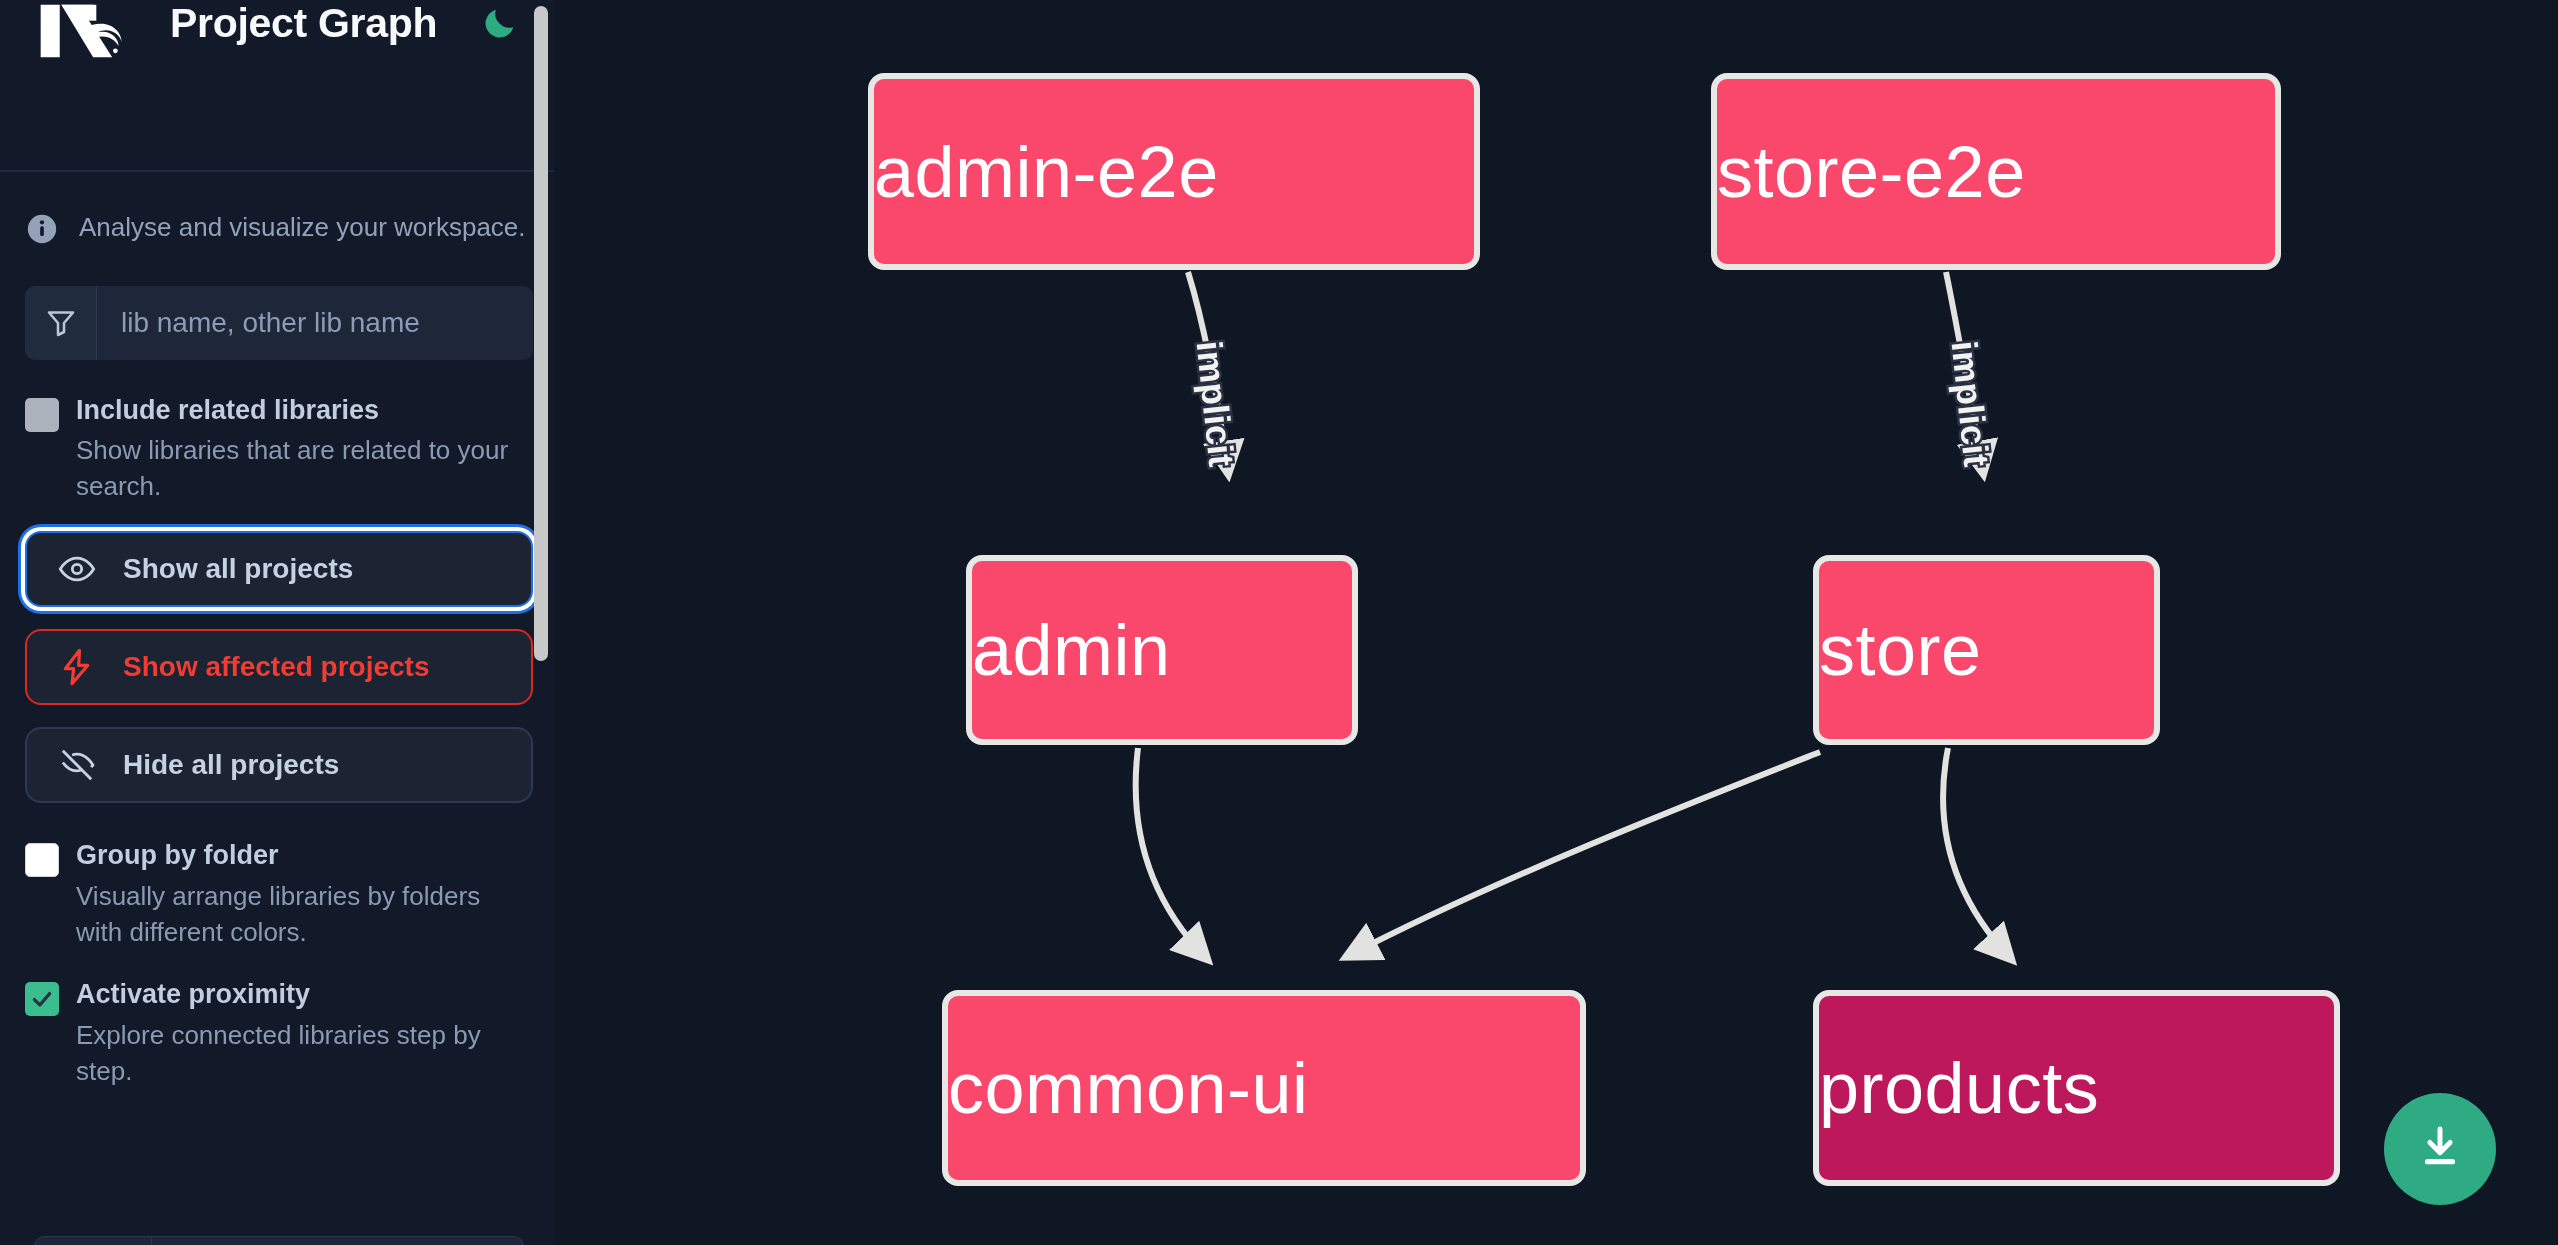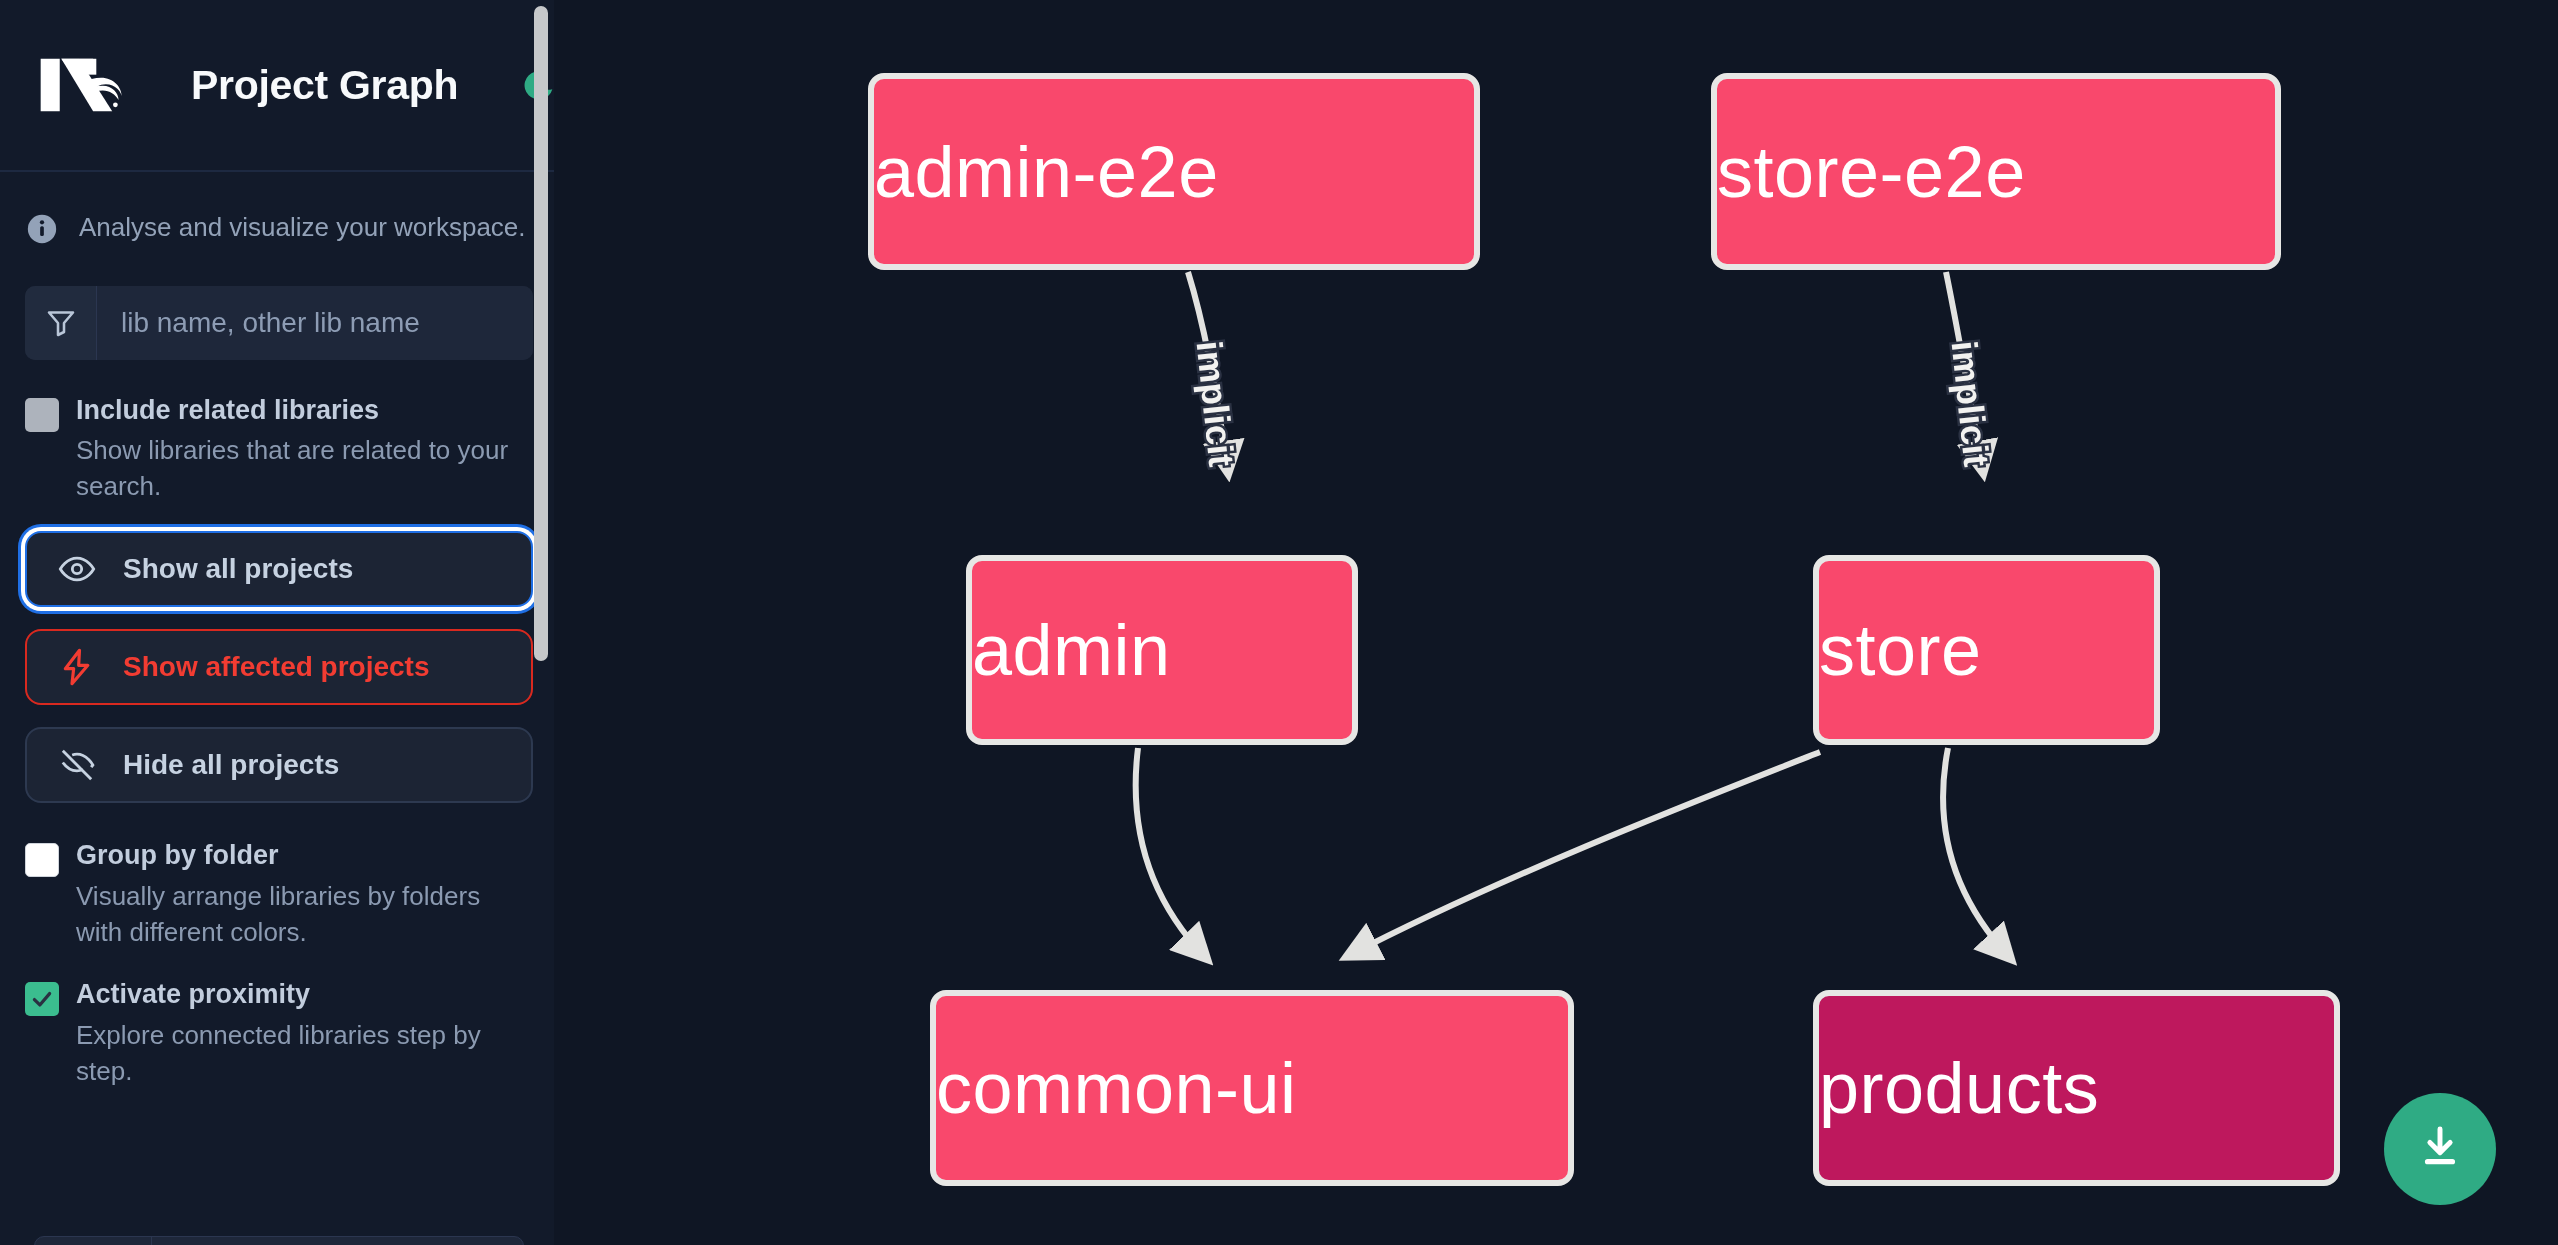--- a/index.html
+++ b/index.html
@@ -27,24 +27,22 @@
     width: 558px;
     height: 1245px;
     background: #121a2a;
     flex: 0 0 558px;
     overflow: hidden;
   }
 
   .sidebar-header {
     height: 172px;
     display: flex;
-    align-items: center;
     padding: 0 34px;
     border-bottom: 2px solid #1d2941;
-    gap: 21px;
   }
 
   .nx-logo {
     width: 96px;
     height: 62px;
     flex: 0 0 96px;
     margin-right: 40px;
   }
 
   .app-title {
@@ -432,21 +430,21 @@
     </div>
 
     <div class="node pink" style="left:408px;top:555px;width:392px;height:190px;">
       <span>admin</span>
     </div>
 
     <div class="node pink" style="left:1255px;top:555px;width:347px;height:190px;">
       <span>store</span>
     </div>
 
-    <div class="node pink" style="left:372px;top:990px;width:644px;height:196px;">
+    <div class="node pink" style="left:384px;top:990px;width:644px;height:196px;">
       <span>common-ui</span>
     </div>
 
     <div class="node grey" style="left:1255px;top:990px;width:527px;height:196px;">
       <span>products</span>
     </div>
 
     <div class="download-btn">
       <span>
         <svg width="54" height="54" viewBox="0 0 24 24">

